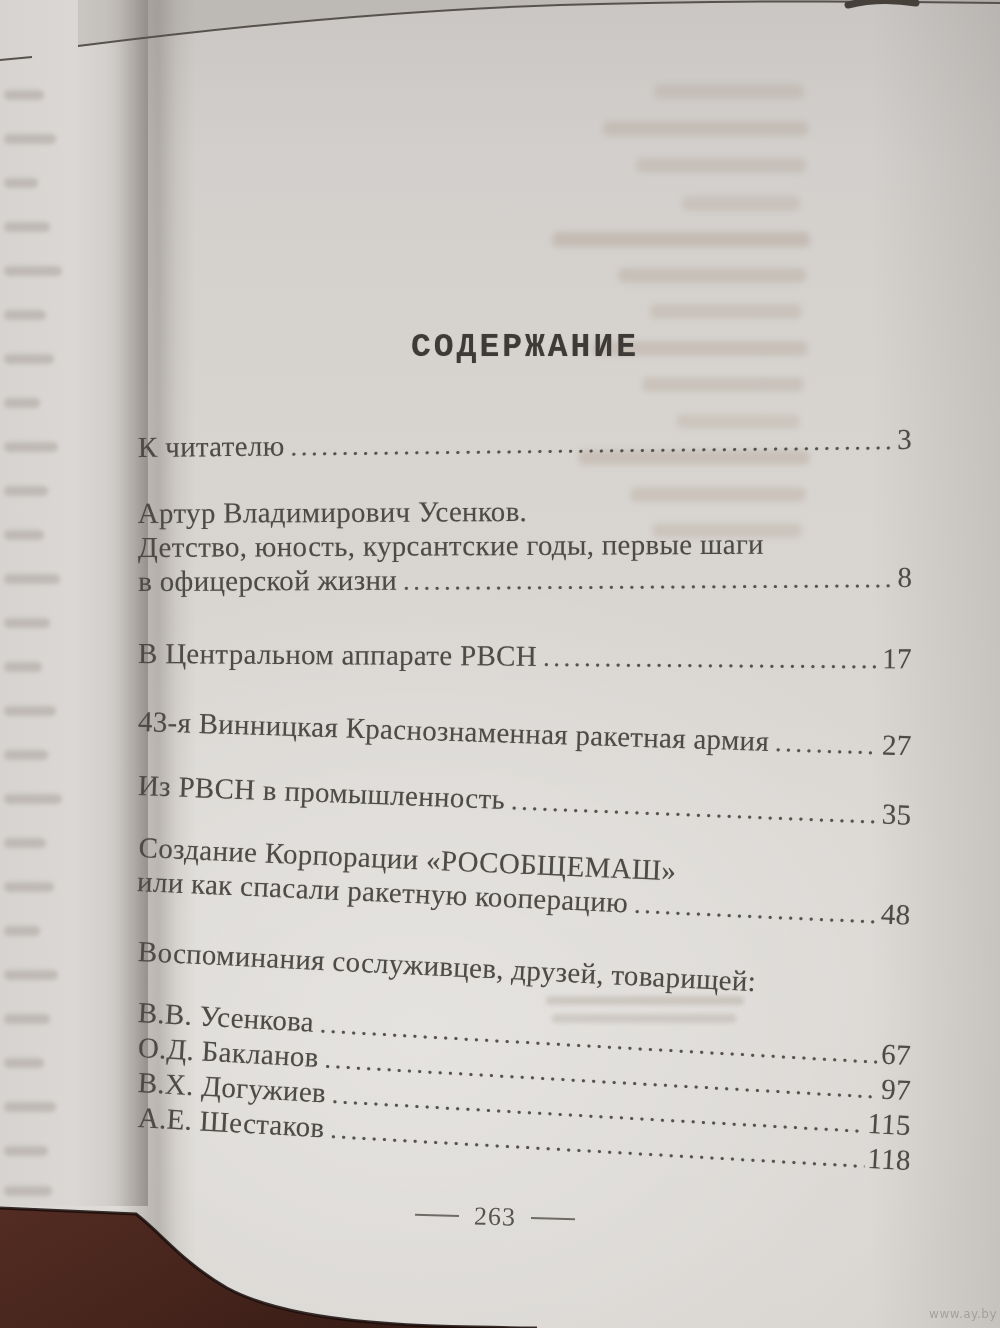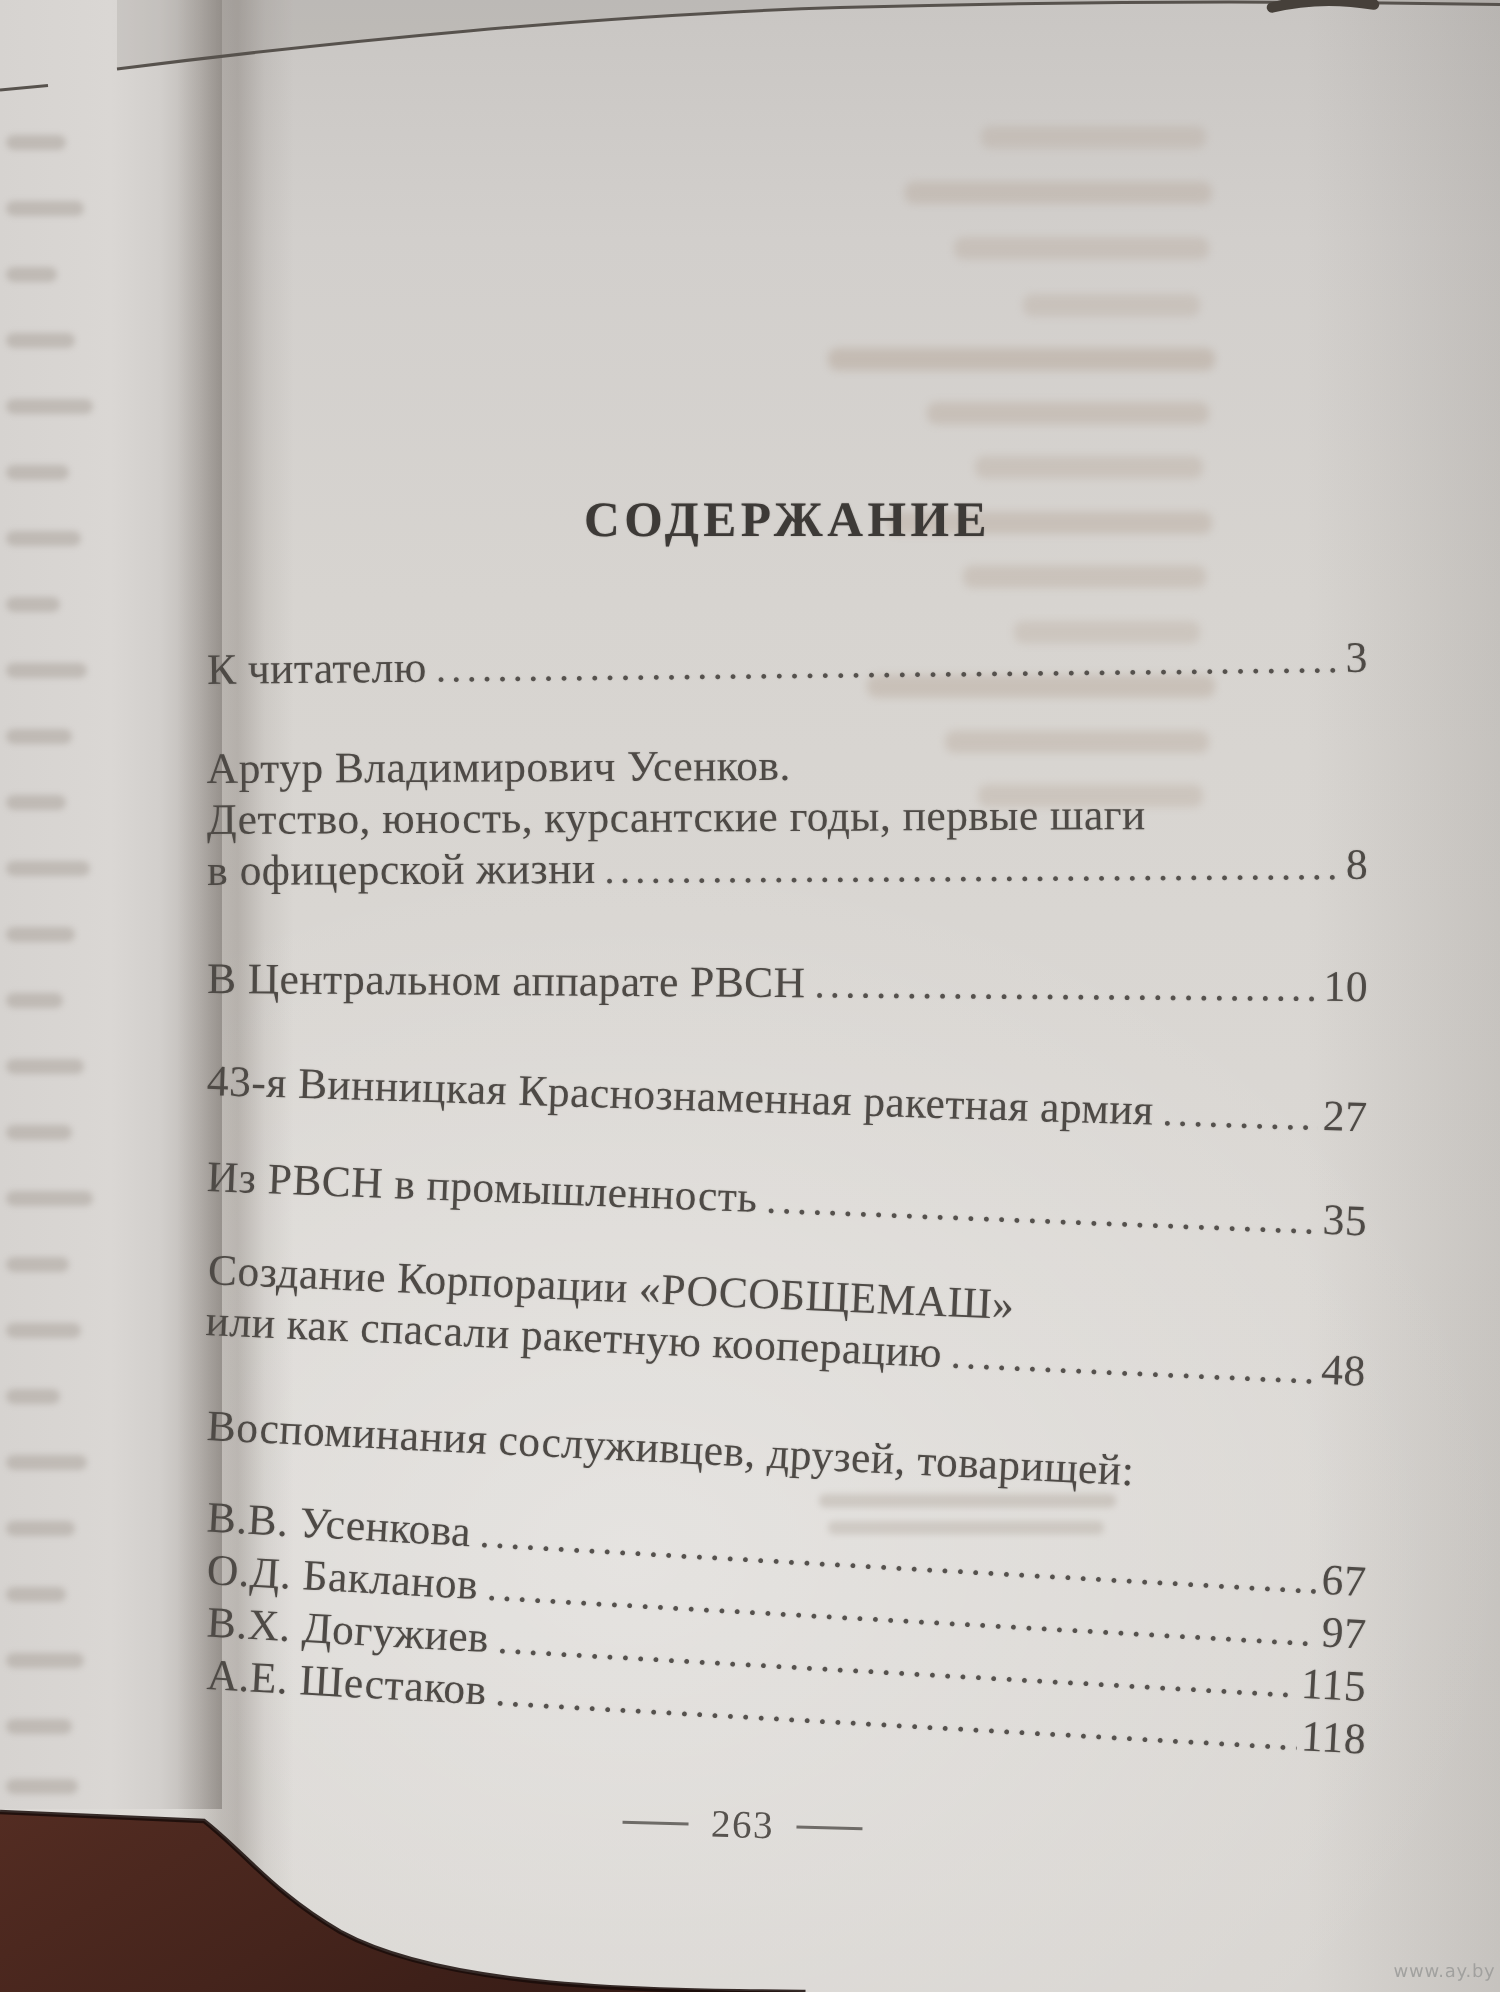--- a/index.html
+++ b/index.html
@@ -22,21 +22,21 @@
   .watermark{position:absolute;right:3px;bottom:7px;
     font-family:"DejaVu Sans",sans-serif;font-size:12px;color:#9d9d9b;opacity:.9;letter-spacing:.5px;}
   
   .ghost-line{position:absolute;border-radius:6px;pointer-events:none;}
   .ghost-left{left:4px;height:10px;background:#8f857b;filter:blur(2.2px);opacity:.33;}
   .ghost-right{height:15px;background:#a28c79;filter:blur(3px);}
   .ghost-imprint{background:#9d9184;filter:blur(2px);border-radius:4px;}
   
   .content{position:absolute;left:138px;top:0;width:774px;height:100%;color:#4e4a46;}
   .toc-title{position:absolute;top:329px;left:0;width:100%;text-align:center;
-    font-family:Liberation Serif, serif;font-weight:700;
+    font-family:Liberation Mono, monospace;font-weight:700;
     font-size:33px;letter-spacing:3px;color:#3d3a37;text-shadow:0 0 1px rgba(70,65,60,.4);}
   .entry{position:absolute;left:0;width:100%;transform-origin:0 50%;
     font-size:29px;line-height:34px;letter-spacing:.3px;
     text-shadow:0 0 1px rgba(90,85,80,.35);}
   .pline{white-space:nowrap;}
   .tline{display:flex;align-items:baseline;}
   .label{white-space:nowrap;flex:0 0 auto;}
   .leader{flex:1 1 auto;min-width:0;overflow:hidden;white-space:nowrap;margin:0 3px 0 6px;}
   .leader::after{content:"...................................................................................................................";
     letter-spacing:3.5px;font-size:27px;color:#55514d;}
@@ -139,21 +139,21 @@
         <span class="label">в офицерской жизни</span>
         <span class="leader"></span>
         <span class="pagenum">8</span>
       </div>
     </div>
 
     <div class="entry e3">
       <div class="tline">
         <span class="label">В Центральном аппарате РВСН</span>
         <span class="leader"></span>
-        <span class="pagenum">10</span>
+        <span class="pagenum">17</span>
       </div>
     </div>
 
     <div class="entry e4">
       <div class="tline">
         <span class="label">43-я Винницкая Краснознаменная ракетная армия</span>
         <span class="leader"></span>
         <span class="pagenum">27</span>
       </div>
     </div>

